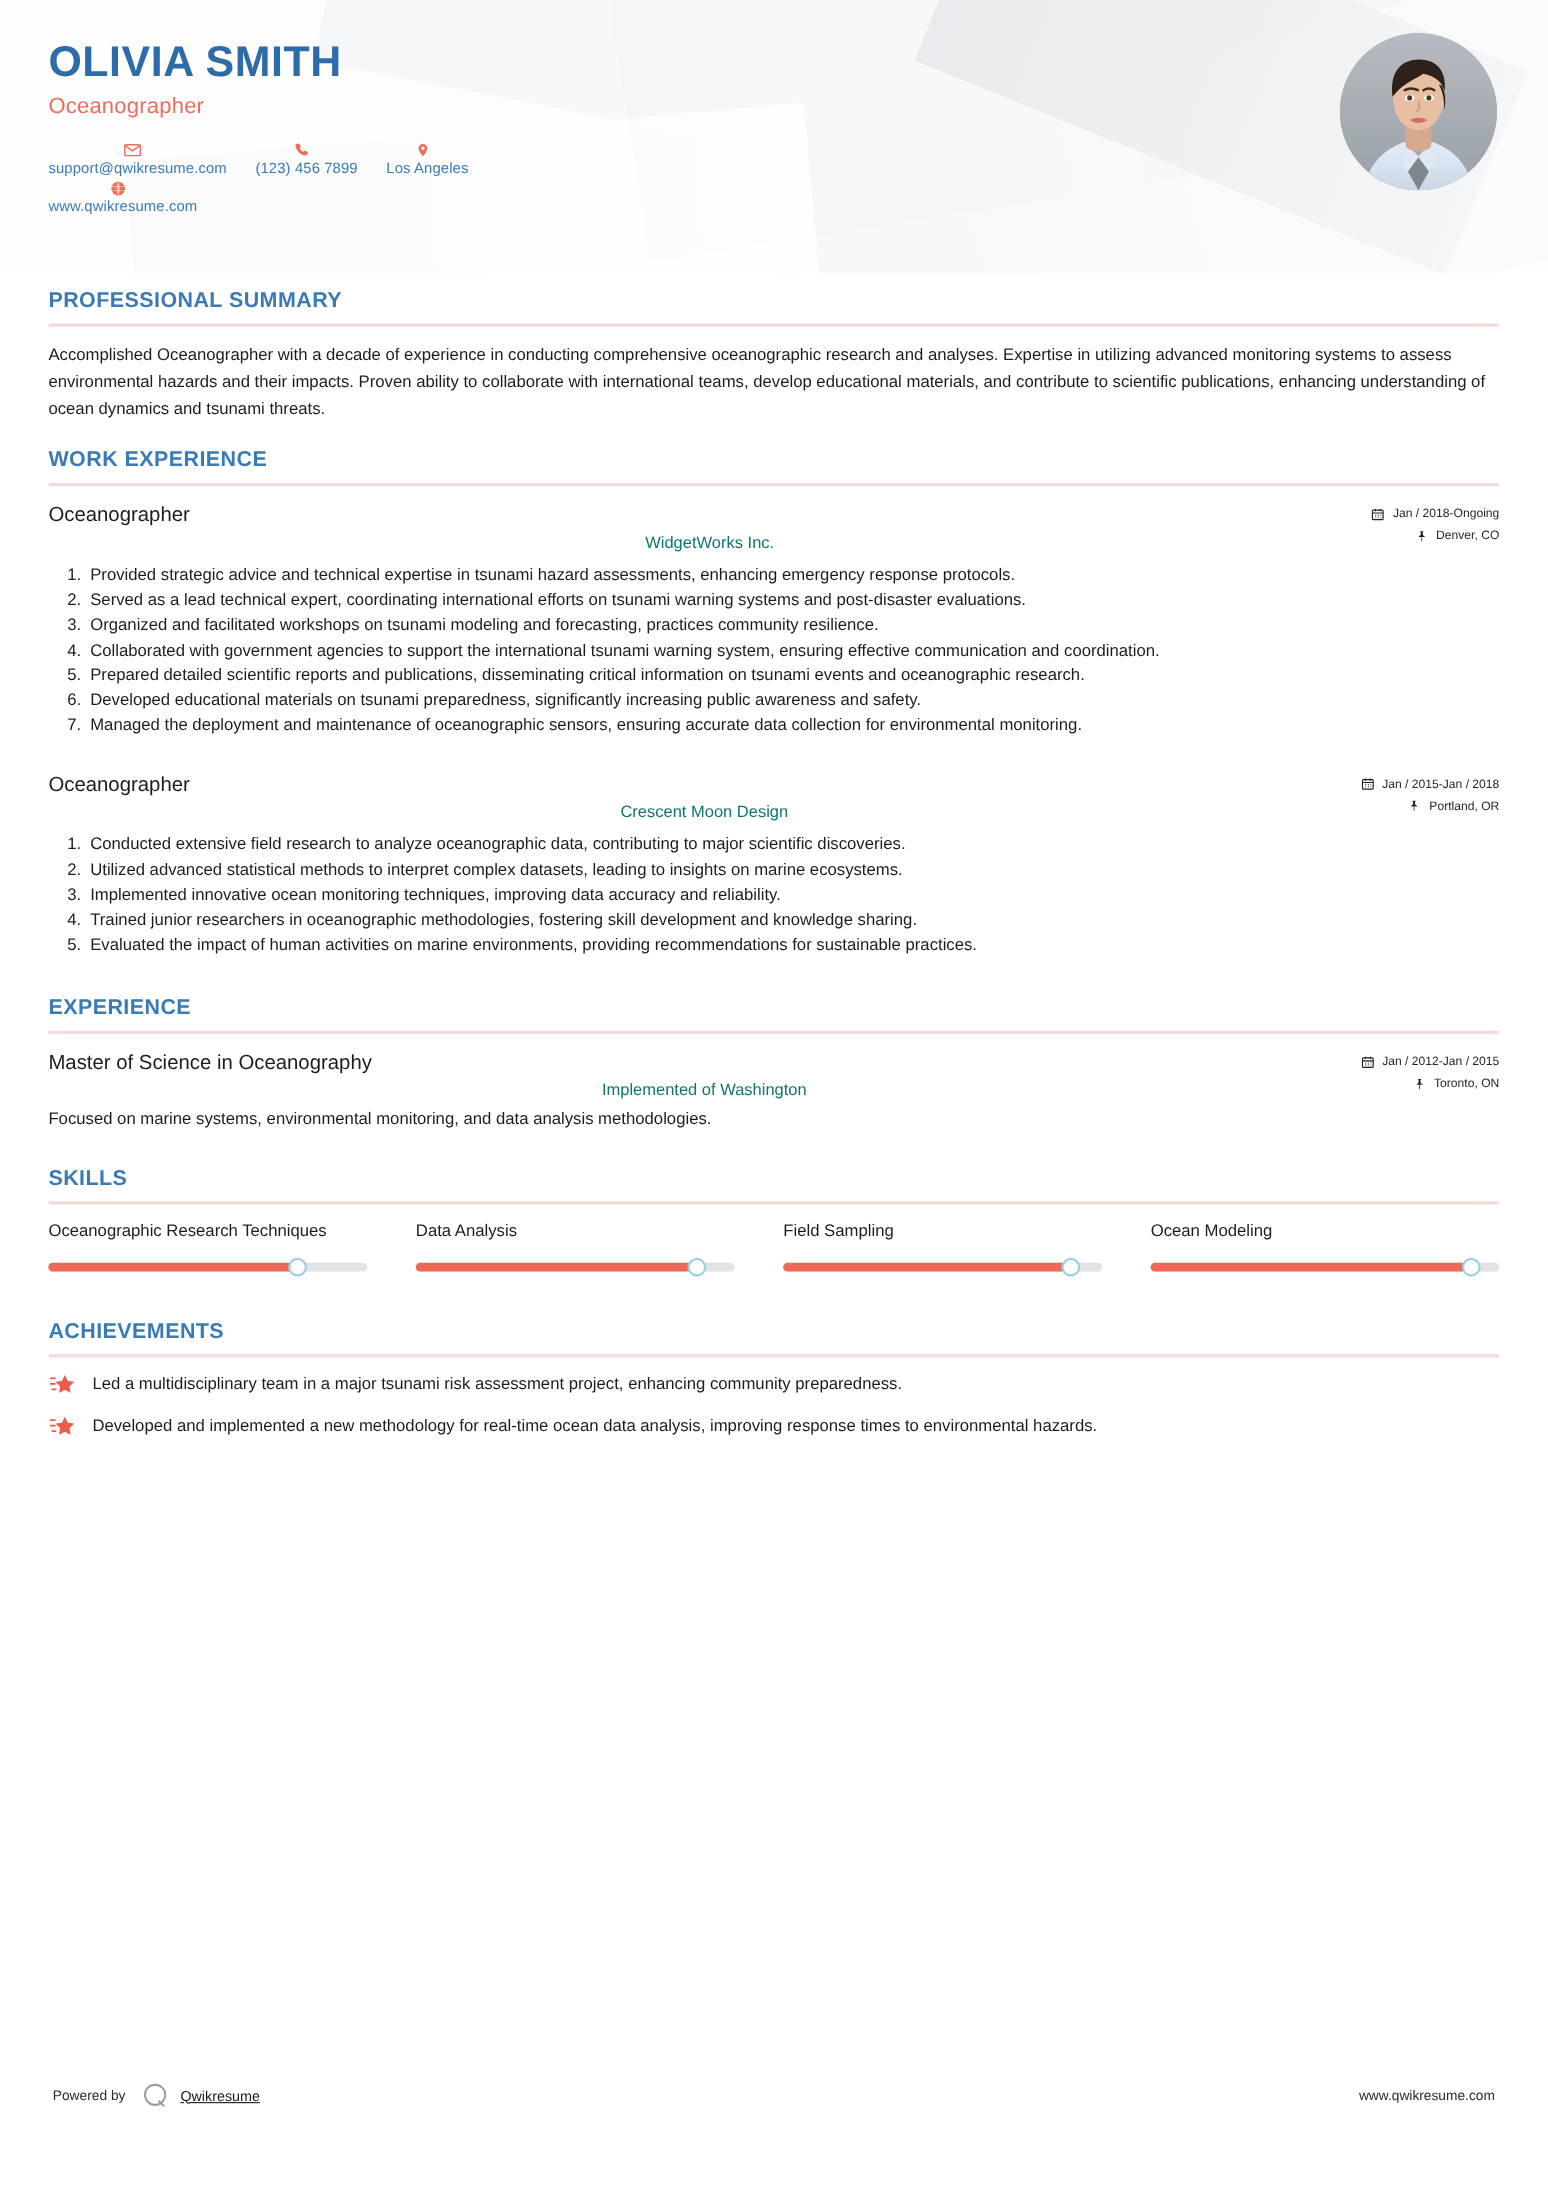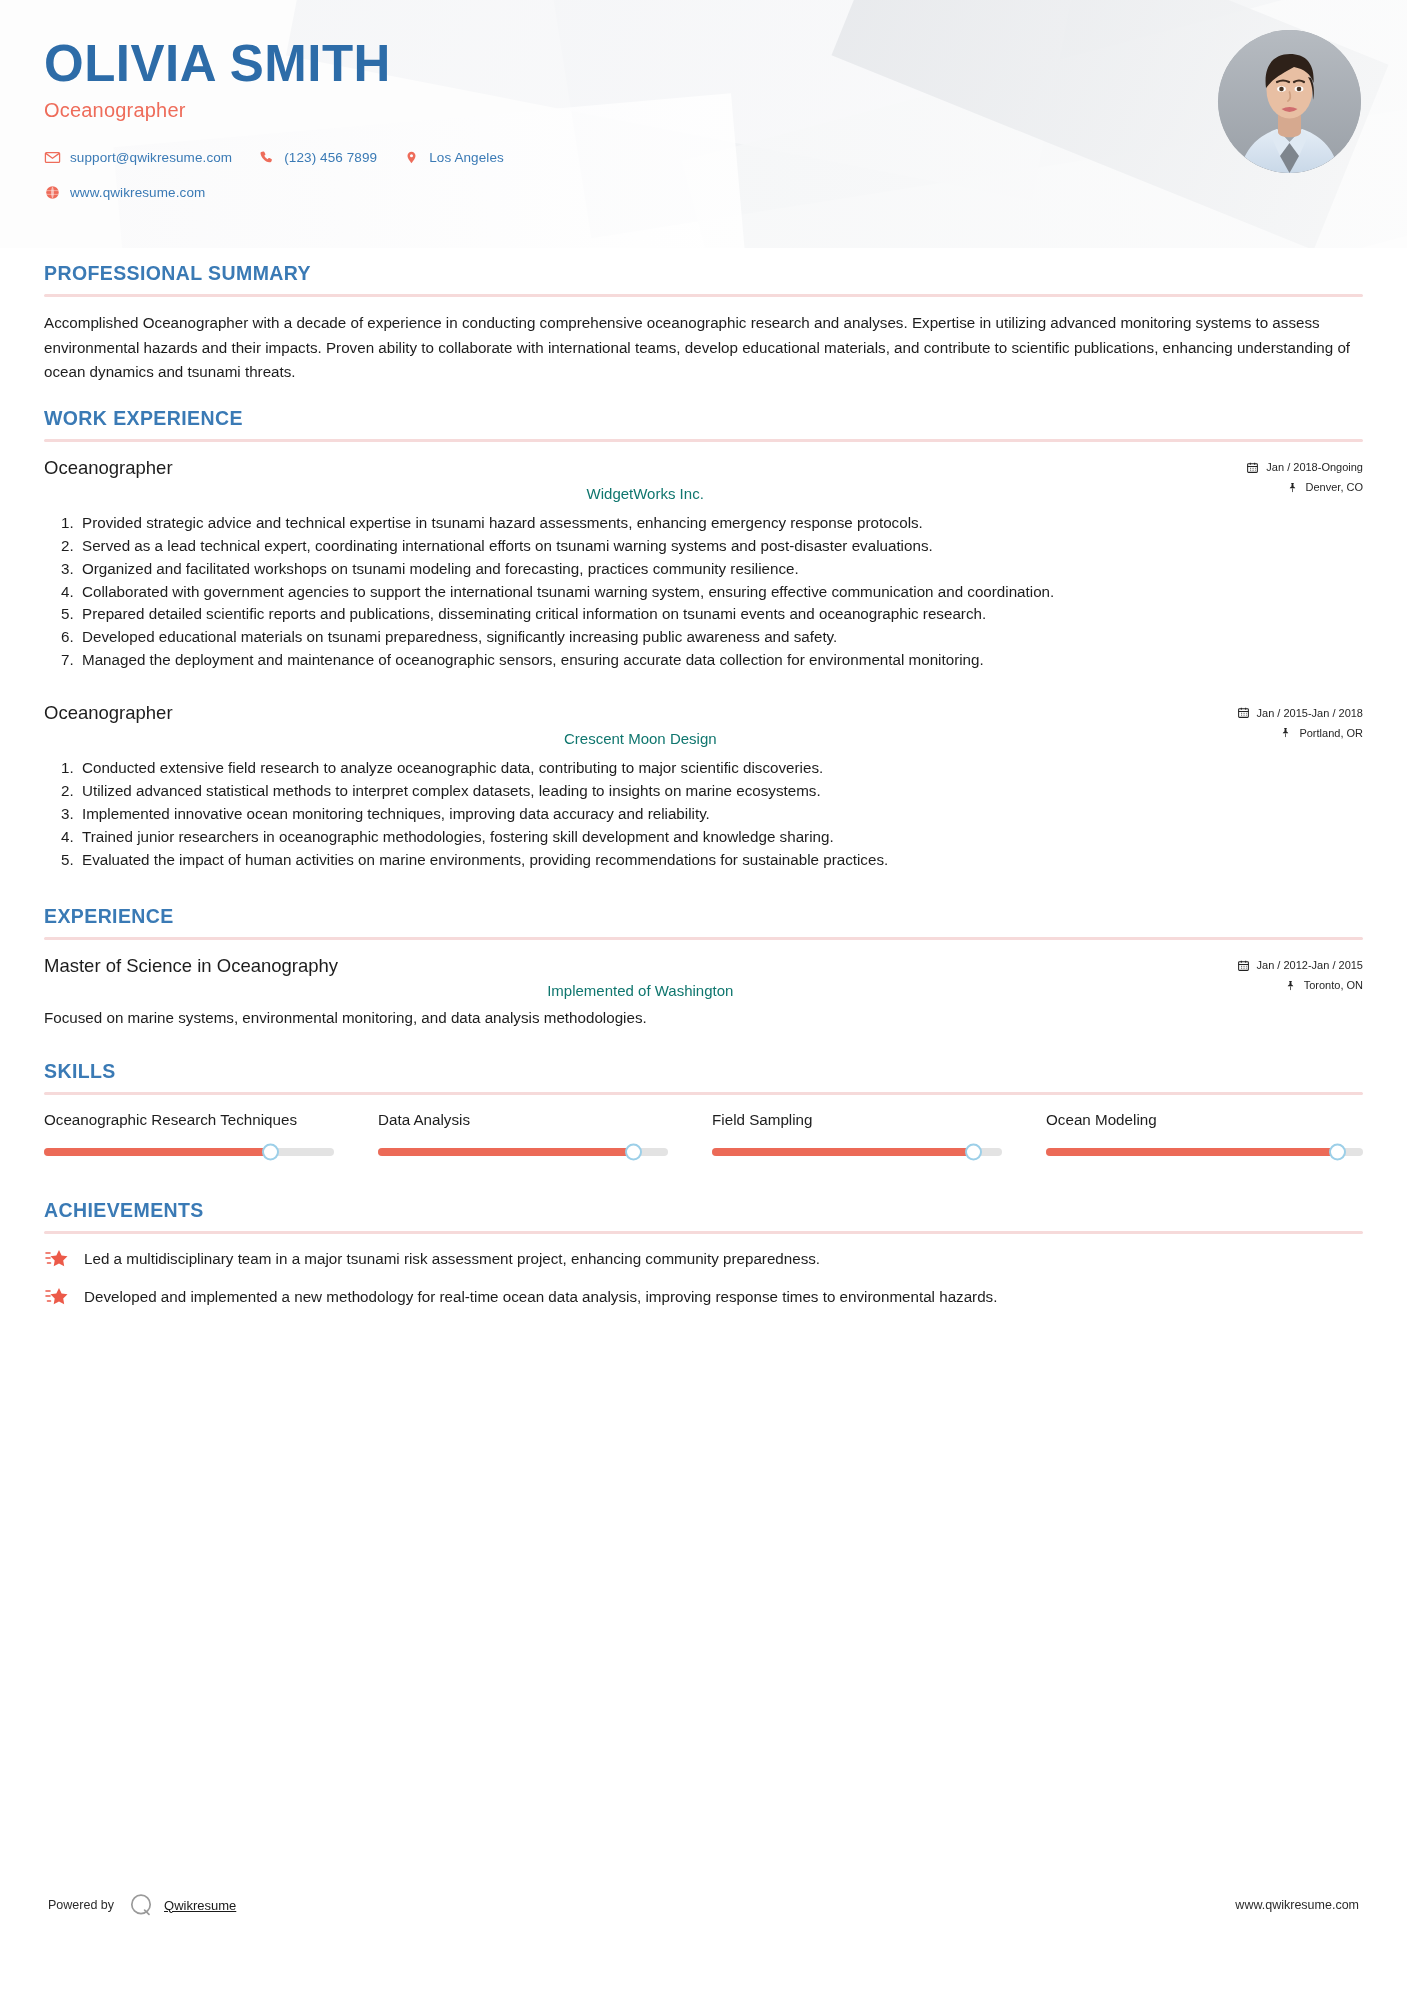--- a/index.html
+++ b/index.html
@@ -63,21 +63,21 @@
     background: linear-gradient(90deg, #fafafb 0%, #ffffff 100%);
   }
 
   .header-inner {
     position: relative;
     z-index: 3;
     padding: 36px 44px 0 44px;
   }
 
   .full-name {
-    font-size: 51px;
+    font-size: 39px;
     font-weight: bold;
     letter-spacing: .5px;
     color: #2d6ca8;
     line-height: 1.1;
   }
   .job-title {
     font-size: 20px;
     color: #ee6c5a;
     margin-top: 7px;
     letter-spacing: .2px;
@@ -87,20 +87,21 @@
   .contact-row {
     display: flex;
     align-items: center;
     height: 26px;
     margin-bottom: 9px;
   }
   .contact-item {
     display: flex;
     align-items: center;
     margin-right: 26px;
+    flex-direction: column;
   }
   .contact-icon {
     width: 17px;
     height: 17px;
     margin-right: 9px;
     display: inline-flex;
     align-items: center;
     justify-content: center;
     color: #ee6c5a;
     flex: 0 0 auto;

